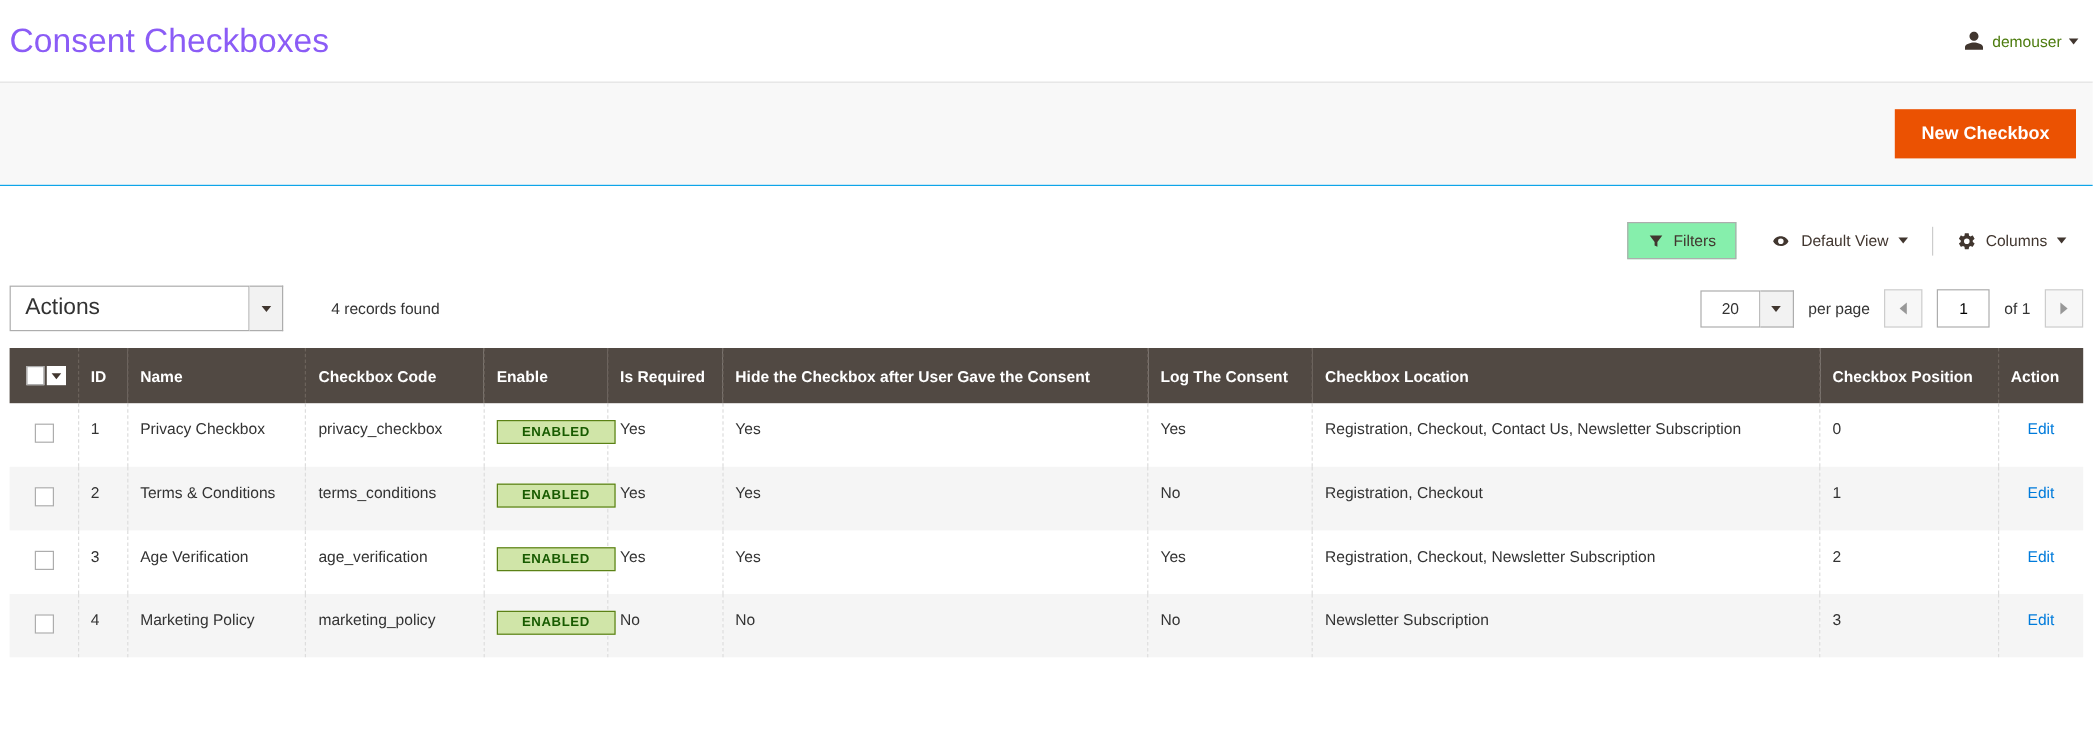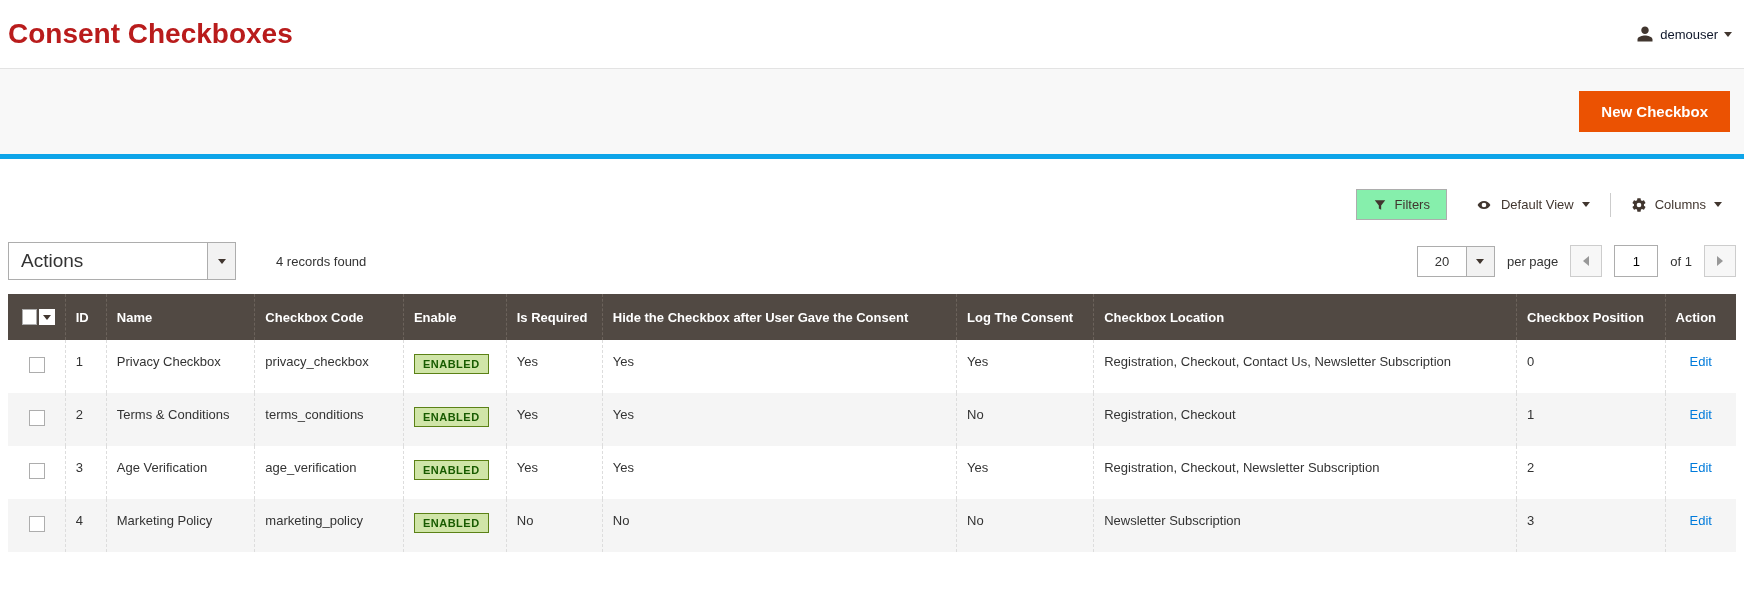--- a/index.html
+++ b/index.html
@@ -11,42 +11,42 @@
     background: #fff;
   }
   .page-header {
     display: flex;
     justify-content: space-between;
     align-items: center;
     padding: 18px 12px 18px 8px;
   }
   .page-title {
     font-size: 28px;
-    font-weight: 700;
-    color: #b91c1c;
+    font-weight: 400;
+    color: #8b5cf6;
     margin: 0;
   }
   .user-block {
     display: flex;
     align-items: center;
     gap: 6px;
     cursor: pointer;
-    color: #0f172a;
+    color: #4d7c0f;
   }
   .user-block svg { width: 18px; height: 18px; fill: #41362f; }
   .caret-down {
     width: 0; height: 0;
     border-left: 4px solid transparent;
     border-right: 4px solid transparent;
     border-top: 5px solid #41362f;
   }
   .action-bar {
     background: #f8f8f8;
     border-top: 1px solid #e3e3e3;
-    border-bottom: 5px solid #0ea5e9;
+    border-bottom: 1px solid #0ea5e9;
     padding: 22px 14px;
     display: flex;
     justify-content: flex-end;
     margin: 0 0 30px 0;
   }
   .btn-primary {
     background: #eb5202;
     color: #fff;
     border: none;
     padding: 12px 22px;
@@ -196,21 +196,21 @@
   .col-location { width: 370px; }
   .col-position { width: 130px; }
   .col-action { width: 62px; text-align: center; }
   .badge-enabled {
     display: inline-block;
     background: #d0e5a8;
     border: 1px solid #5b8116;
     color: #185b00;
     font-weight: 700;
     font-size: 11px;
-    padding: 3px 8px;
+    padding: 3px 20px;
     letter-spacing: .5px;
   }
   .link-edit { color: #007bdb; cursor: pointer; margin-top: 37px; }
   input[type=checkbox].row-cb {
     width: 16px; height: 16px;
     border: 1px solid #adadad;
     appearance: none;
     background: #fff;
     cursor: pointer;
   }

